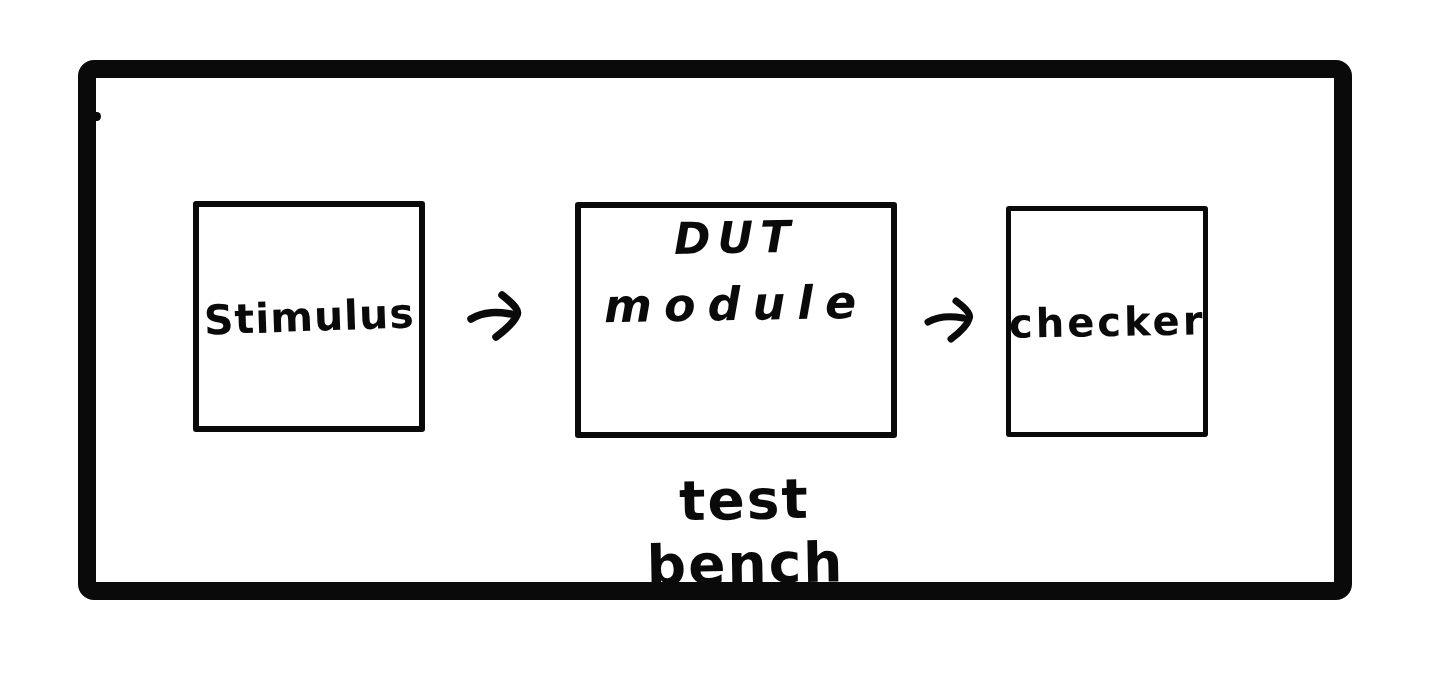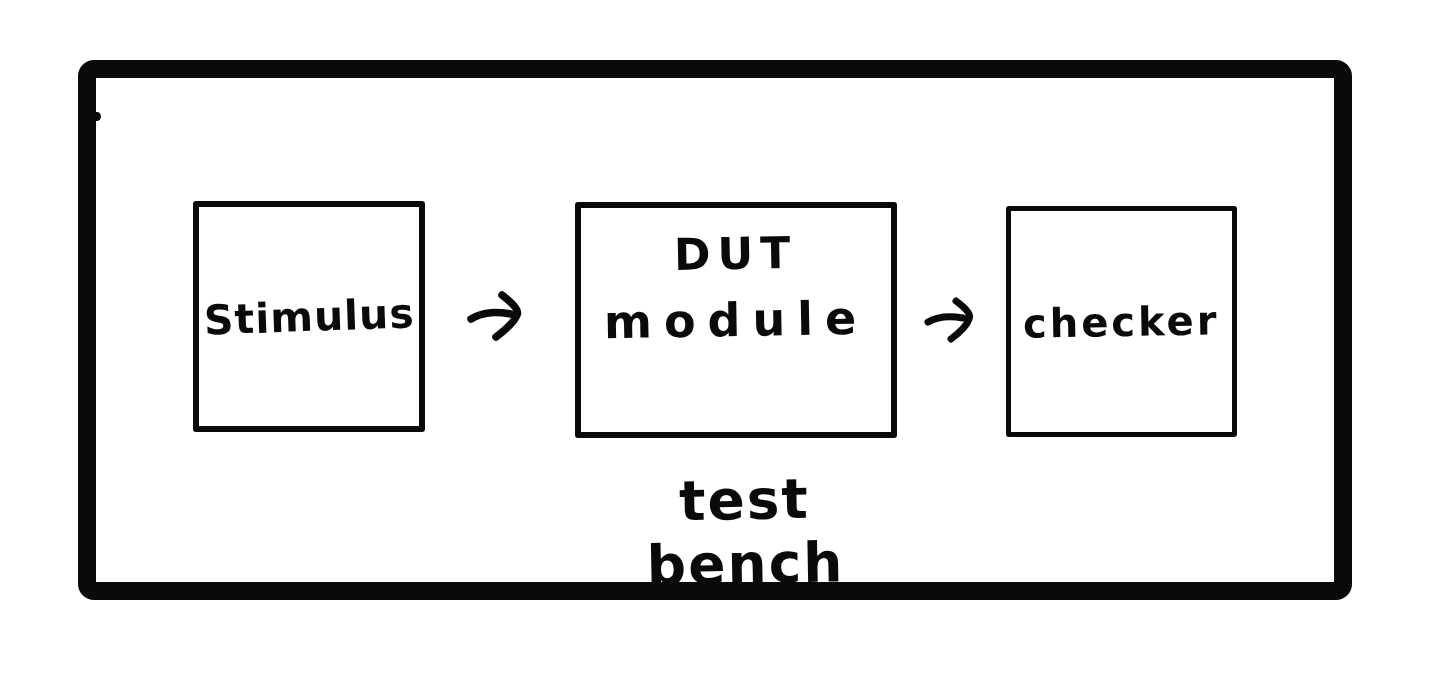--- a/index.html
+++ b/index.html
@@ -64,40 +64,41 @@
     transform: rotate(-2deg);
   }
 
   .block-dut {
     left: 575px;
     top: 202px;
     width: 322px;
     height: 236px;
     flex-direction: column;
     justify-content: flex-start;
-    padding-top: 20px;
+    padding-top: 4px;
+    font-style: italic;
   }
   .block-dut .line1 {
     font-size: 44px;
     font-weight: bold;
     letter-spacing: 7px;
     transform: rotate(-1deg);
   }
   .block-dut .line2 {
     margin-top: 14px;
     font-size: 46px;
     font-weight: bold;
     letter-spacing: 12px;
     transform: rotate(-1deg);
   }
 
   .block-checker {
     left: 1006px;
     top: 206px;
-    width: 231px;
+    width: 202px;
     height: 231px;
     border-width: 5px;
     text-align: center;
   }
   .block-checker .label {
     font-size: 40px;
     font-weight: bold;
     letter-spacing: 3px;
     transform: rotate(-1deg);
   }

